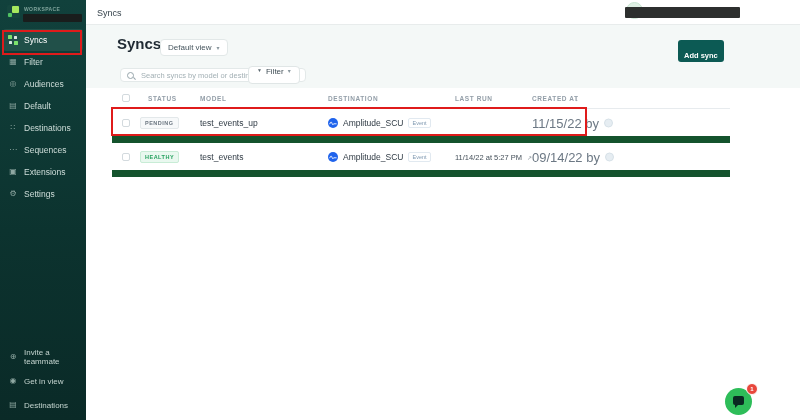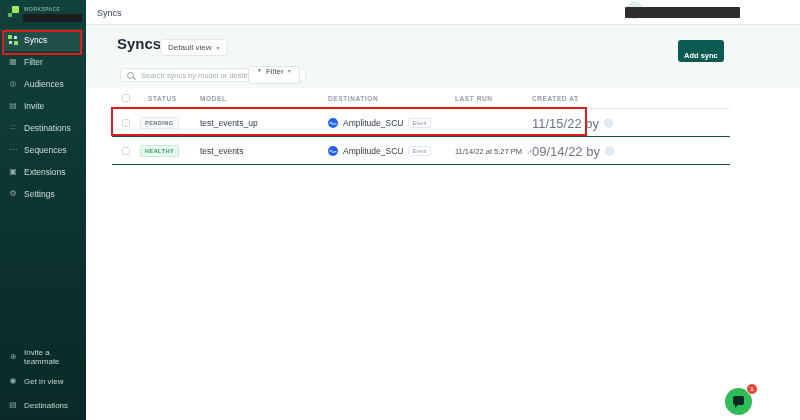--- a/index.html
+++ b/index.html
@@ -58,21 +58,21 @@
               font-size:8px;color:#3f4d55;font-family:inherit;cursor:pointer}
   .funnel{font-size:5px;color:#5b6970}
   
   .table{position:absolute;left:26px;top:63px;width:618px;background:#fff}
   .thead{position:relative;height:20px;border-bottom:1px solid #e7ebee}
   .th{position:absolute;top:50%;transform:translateY(-50%);font-size:6.5px;font-weight:700;
       letter-spacing:.6px;color:#939ea8}
   .sort{position:absolute;left:463px;top:50%;transform:translateY(-50%);font-size:7px;color:#8a949e}
   .cb{position:absolute;top:50%;transform:translateY(-50%);width:8px;height:8px;background:#fff;
       border:1px solid #d3dade;border-radius:2px;box-sizing:border-box;cursor:pointer}
-  .trow{position:relative;height:27px;border-bottom:1px solid #14532d;cursor:pointer}
+  .trow{position:relative;height:27px;border-bottom:7px solid #14532d;cursor:pointer}
   .cell{position:absolute;top:50%;transform:translateY(-50%);display:flex;align-items:center;gap:5px}
   .c-status{left:28px}.c-model{left:88px}.c-dest{left:216px}.c-run{left:343px}.c-created{left:420px}
   .badge{font-size:5.5px;font-weight:700;letter-spacing:.5px;padding:2px 4px;border-radius:2px}
   .badge.pending{color:#6b7680;background:#f7f9fa;border:1px solid #e3e8ea}
   .badge.healthy{color:#23a05d;background:#e9f8ef;border:1px solid #c8ecd6}
   .model-name{font-size:8.5px;color:#2f3a44}
   .amp{width:10px;height:10px;border-radius:50%;background:#1f63ec;flex:0 0 10px;display:flex;
        align-items:center;justify-content:center}
   .dest-name{font-size:8.5px;color:#2f3a44}
   .type-chip{font-size:5.5px;color:#7f98b0;border:1px solid #e1e9f0;background:#fff;
@@ -121,21 +121,21 @@
       <div class="nav-item">
         <span class="ni">▦</span>
         <span>Filter</span>
       </div>
       <div class="nav-item">
         <span class="ni">◎</span>
         <span>Audiences</span>
       </div>
       <div class="nav-item">
         <span class="ni">▤</span>
-        <span>Invite</span>
+        <span>Default</span>
       </div>
       <div class="nav-item">
         <span class="ni">∷</span>
         <span>Destinations</span>
       </div>
       <div class="nav-item">
         <span class="ni">⋯</span>
         <span>Sequences</span>
       </div>
       <div class="nav-item">

